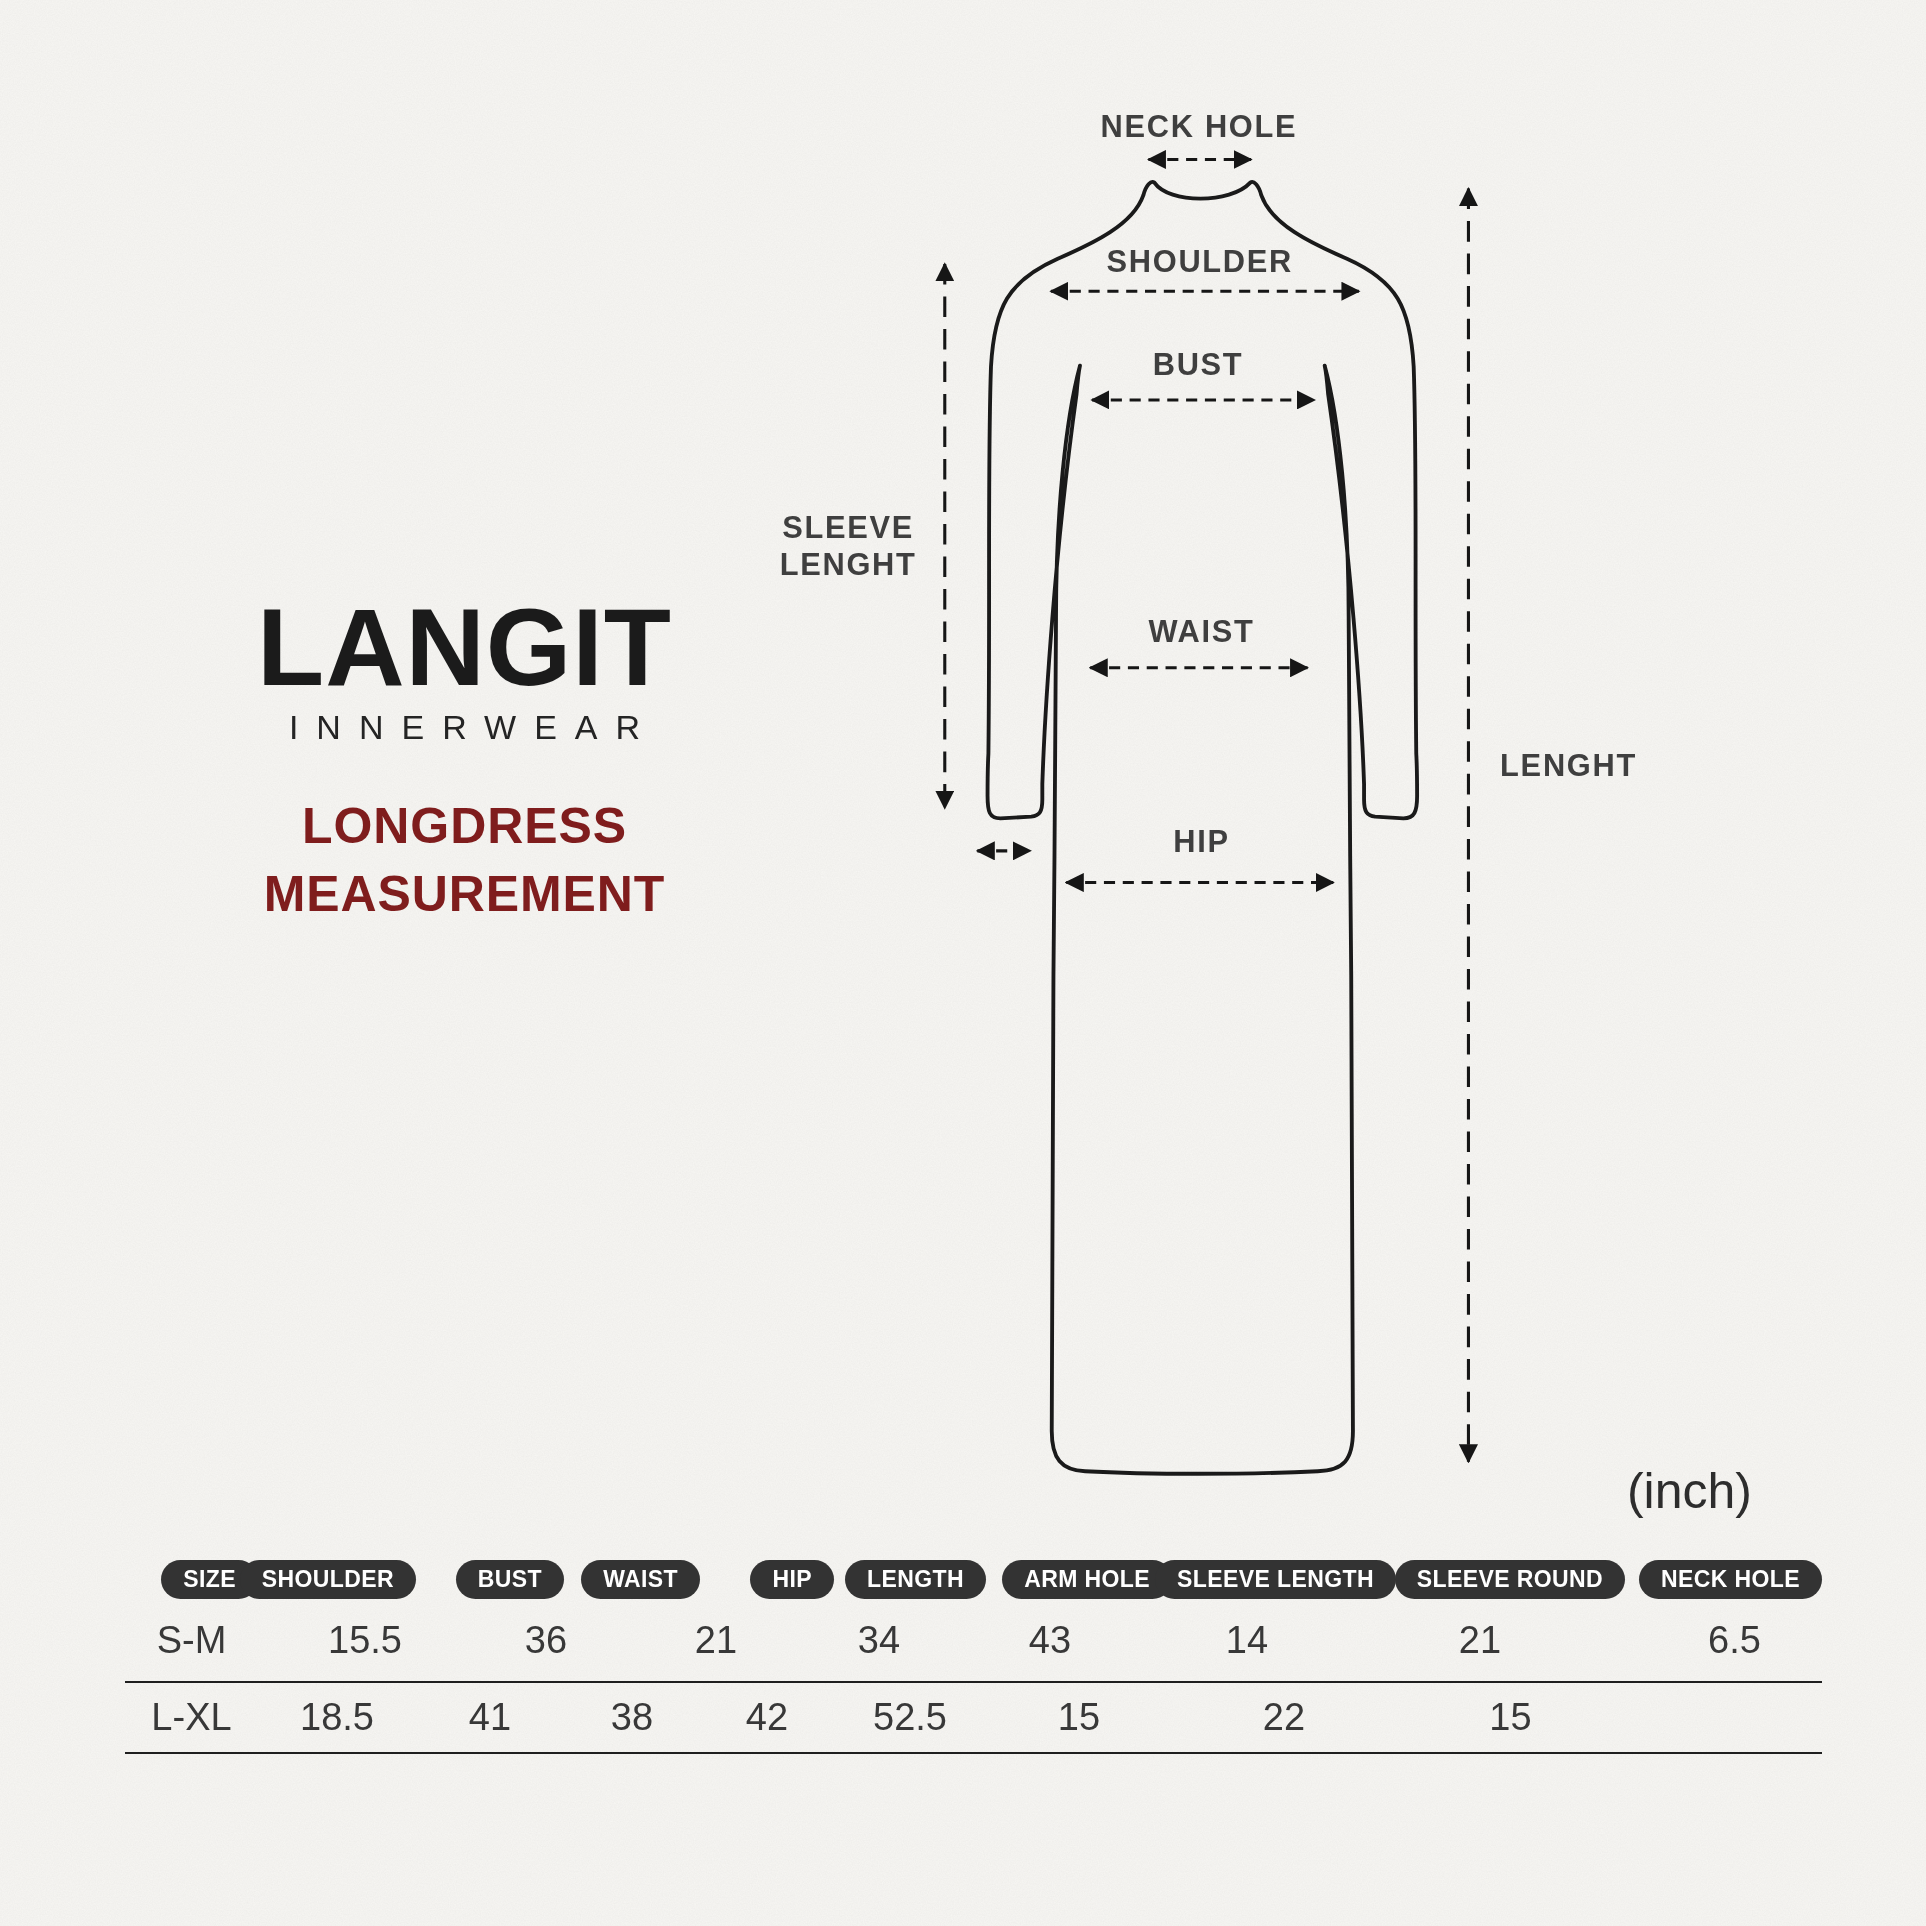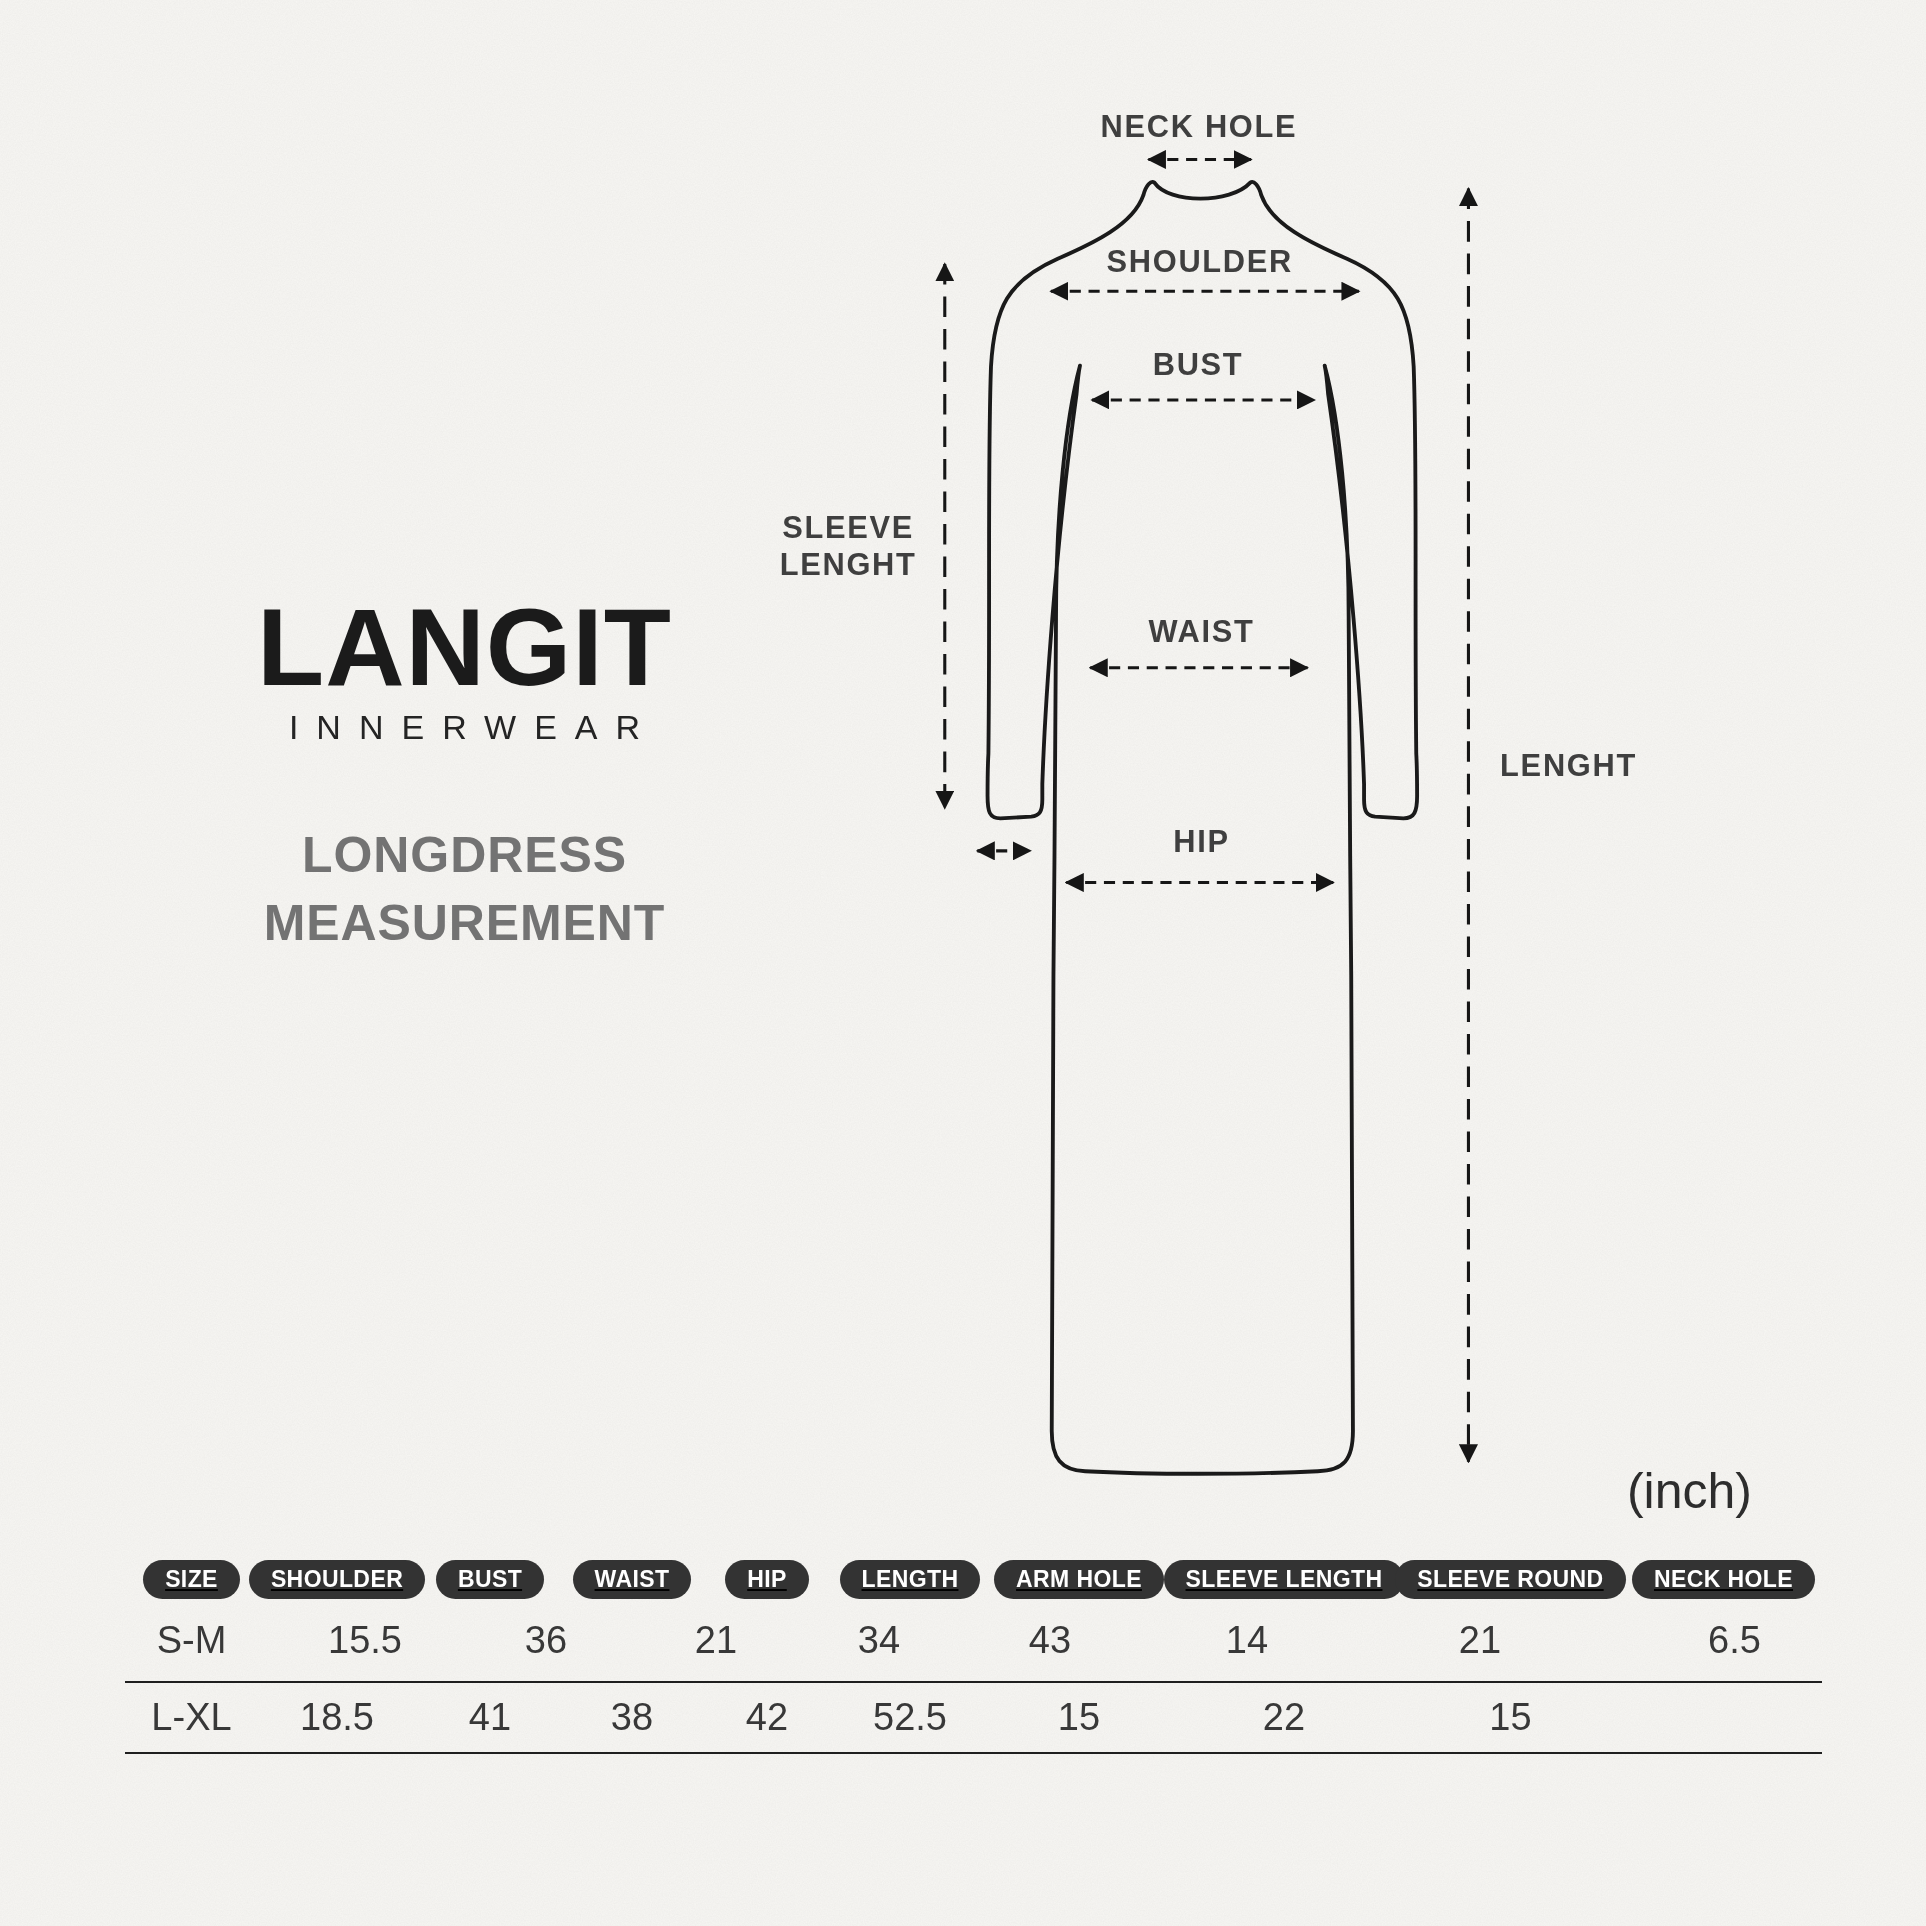--- a/index.html
+++ b/index.html
@@ -44,25 +44,25 @@
   }
   .brand-sub {
     margin-top: 3.4px;
     font-size: 34px;
     font-weight: 400;
     letter-spacing: 18px;
     text-indent: 18px;
     color: #242424;
   }
   .product-title {
-    margin-top: 74px;
+    margin-top: 45px;
     font-size: 50px;
     font-weight: 600;
     line-height: 1.36;
-    color: #737373;
+    color: #7f1d1d;
     letter-spacing: 0.9px;
   }
   
   .dress-svg {
     position: absolute;
     left: 736px;
     top: 101px;
     z-index: 1;
   }
   .dress-line {
@@ -105,21 +105,21 @@
     top: 1560px;
     width: 1697px;
     z-index: 2;
   }
   .t-row {
     display: grid;
     grid-template-columns: 133px 158px 148px 136px 134px 152px 186px 224px 229px 197px;
     align-items: center;
   }
   .t-head { height: 39px; }
-  .t-head .t-cell { display: flex; justify-content: center; text-decoration: underline; }
+  .t-head .t-cell { display: flex; justify-content: flex-end; }
   .pill {
     display: inline-block;
     background: #333333;
     color: #ffffff;
     font-size: 23px;
     font-weight: 700;
     letter-spacing: 0.4px;
     line-height: 39px;
     height: 39px;
     padding: 0 22px;

